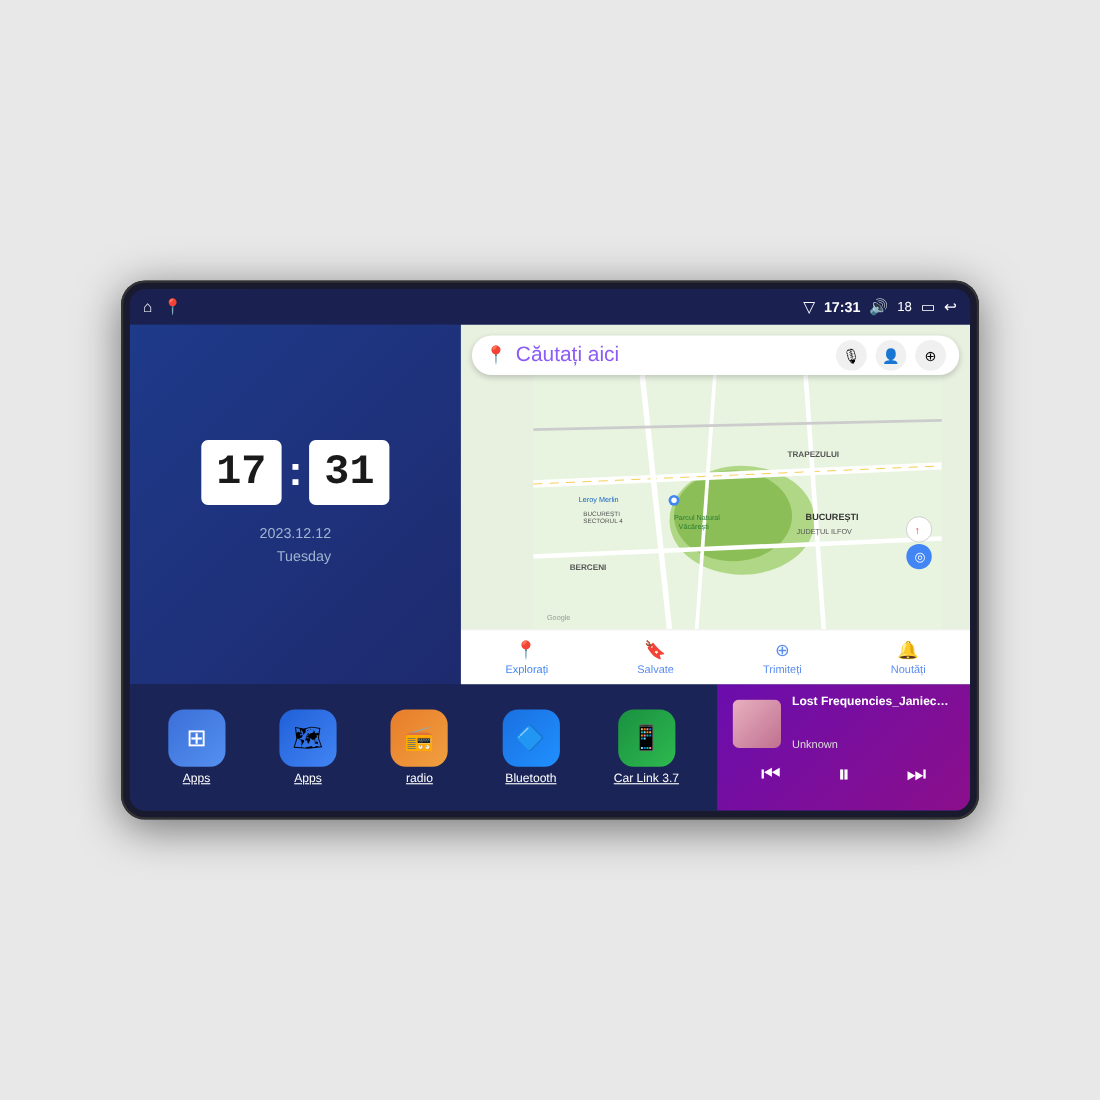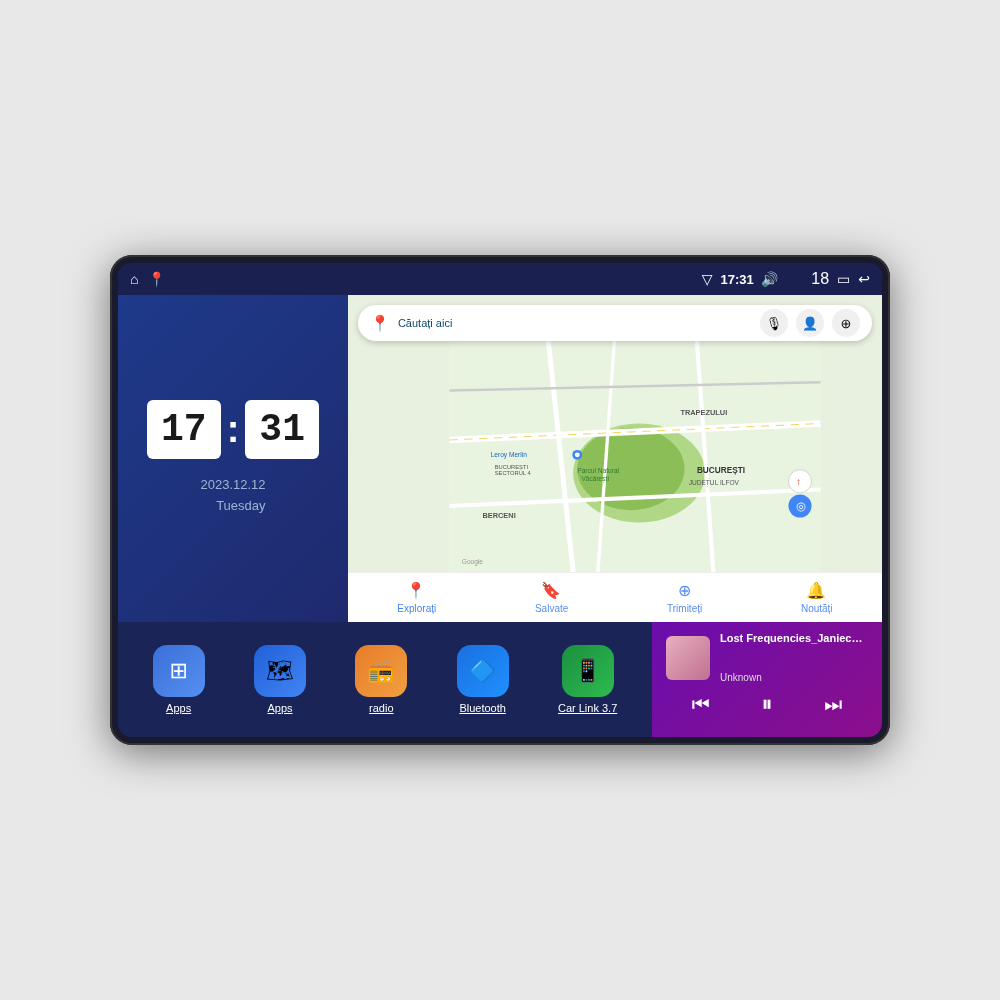--- a/index.html
+++ b/index.html
@@ -53,21 +53,21 @@
       overflow: hidden;
     }
     
     .top-section {
       display: flex;
       flex: 1;
       min-height: 0;
     }
     
     .clock-panel {
-      width: 230px;
+      width: 301px;
       background: linear-gradient(135deg, #1e3a8a 0%, #1e2a6e 100%);
       display: flex;
       flex-direction: column;
       align-items: center;
       justify-content: center;
       padding: 20px;
       flex-shrink: 0;
     }
     .clock-display {
       display: flex;
@@ -111,21 +111,21 @@
       background: #fff;
       border-radius: 20px;
       display: flex;
       align-items: center;
       padding: 0 12px;
       gap: 8px;
       box-shadow: 0 2px 6px rgba(0,0,0,0.2);
       z-index: 10;
     }
     .map-search-icon { color: #4285f4; font-size: 16px; }
-    .map-search-text { flex: 1; font-size: 11px; color: #0c4a6e; }
+    .map-search-text { flex: 1; font-size: 19px; color: #8b5cf6; }
     .map-search-actions { display: flex; gap: 8px; align-items: center; }
     .map-action-icon { width: 28px; height: 28px; border-radius: 50%; background: #f0f0f0; display: flex; align-items: center; justify-content: center; font-size: 13px; }
     .map-bottom-bar {
       position: absolute;
       bottom: 0; left: 0; right: 0;
       height: 50px;
       background: #fff;
       display: flex;
       align-items: center;
       justify-content: space-around;
@@ -225,21 +225,21 @@
 
     <div class="status-bar">
       <div class="status-left">
         <span class="status-icon">⌂</span>
         <span class="status-icon">📍</span>
       </div>
       <div class="status-right">
         <span class="status-icon">▽</span>
         <span class="status-time">17:31</span>
         <span class="status-icon">🔊</span>
-        <span style="font-size:16px;color:#fff;margin-left:24px;">18</span>
+        <span style="font-size:12px;color:#fff;">18</span>
         <span class="status-icon">▭</span>
         <span class="status-icon">↩</span>
       </div>
     </div>
 
     <div class="main-content">
 
       <div class="top-section">
 
         <div class="clock-panel">

